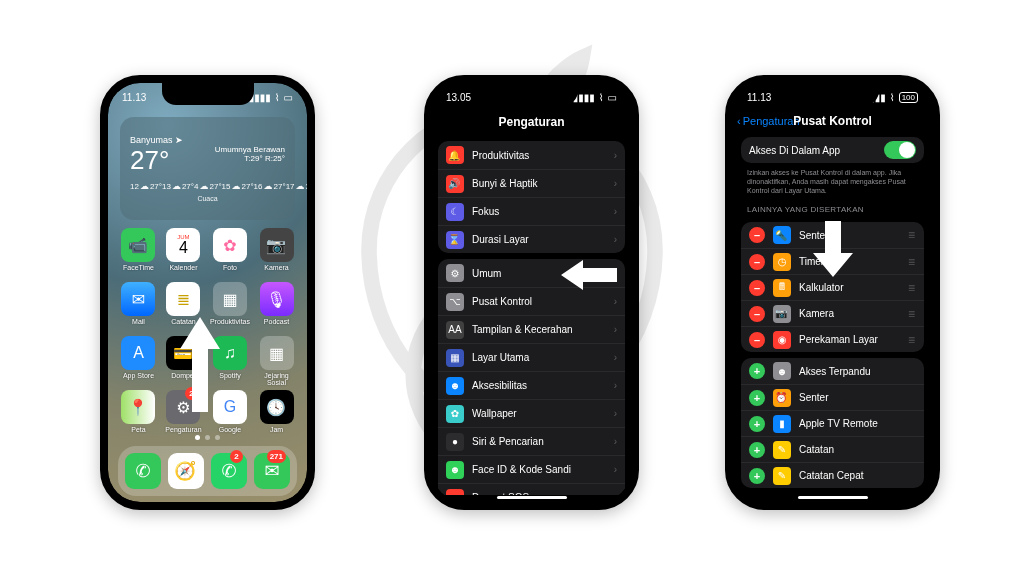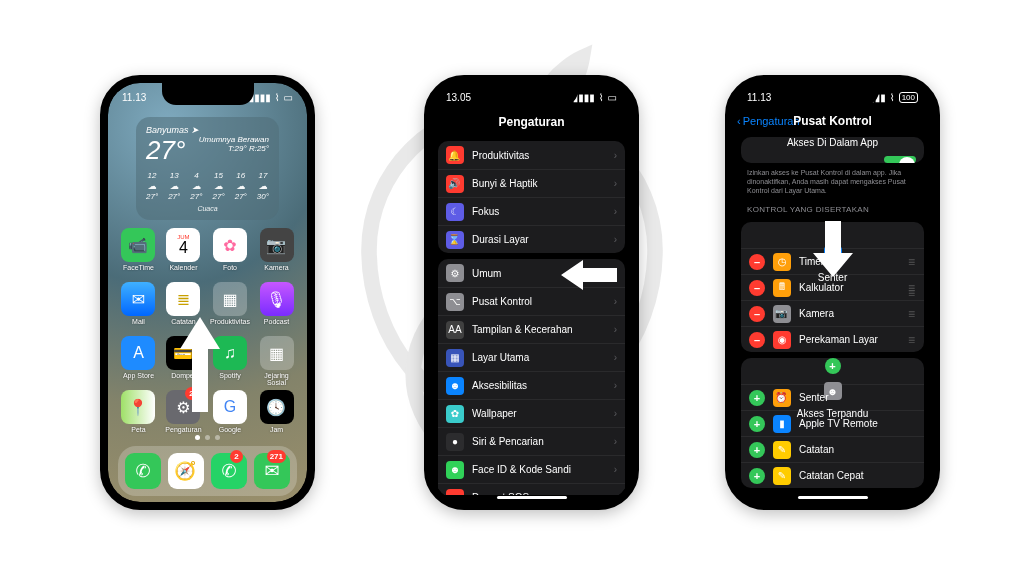--- a/index.html
+++ b/index.html
@@ -39,29 +39,29 @@
   }
   .statusbar .sig { display:flex; gap:4px; align-items:center; }
   .statusbar .sig span { display:inline-block; }
 
   
   .p1 { top:75px; left:100px; }
   .p1 .screen {
     background:radial-gradient(circle at 30% 10%,#7faabf 0%,#4b6c78 40%,#83836a 70%,#9a8f6b 100%);
   }
   .weather {
-    margin:6px 28px 0; padding:8px 10px;
+    margin:6px 12px 0; padding:18px 10px;
     background:rgba(80,110,120,.55);
-    border-radius:14px; color:#fff;font-style:italic;
+    border-radius:14px; color:#fff;
   }
   .weather .l1 { display:flex; justify-content:space-between; font-size:9px; }
   .weather .temp { font-size:26px; font-weight:300; line-height:1; margin:2px 0 4px; }
   .weather .desc { font-size:8px; text-align:right; line-height:1.15;}
   .weather .forecast { display:flex; justify-content:space-between; margin-top:4px; font-size:8px; opacity:.95;}
-  .weather .forecast .c { display:flex; flex-direction:column; align-items:center; gap:1px; }
+  .weather .forecast .c { display:flex; flex-direction:row; align-items:center; gap:1px; }
   .weather .fc-ic { font-size:9px;}
   .weather .cap { text-align:center; font-size:7px; margin-top:4px; opacity:.9;}
   .grid {
     display:grid; grid-template-columns:repeat(4,1fr);
     column-gap:8px; row-gap:4px; padding:8px 12px 0; color:#fff;
   }
   .app { display:flex; flex-direction:column; align-items:center; font-size:7px; text-align:center; position:relative;}
   .app .tile { width:34px; height:34px; border-radius:8px; display:flex; align-items:center; justify-content:center; font-size:16px; color:#fff; margin-bottom:2px; }
   .app .lbl { text-shadow:0 0 2px rgba(0,0,0,.6); line-height:1.05; height:14px; }
   .badge { position:absolute; top:-3px; right:4px; min-width:13px; height:13px; padding:0 3px; border-radius:7px; background:#ff3b30; color:#fff; font-size:8px; font-weight:600; display:flex; align-items:center; justify-content:center;}
@@ -92,21 +92,21 @@
   .arrow-left{ position:absolute; top:177px; right:14px; width:56px; height:30px; pointer-events:none;}
 
   
   .p3 { top:75px; left:725px; }
   .p3 .screen { background:#000; }
   .nav2 { display:flex; align-items:center; gap:4px; padding:4px 8px 4px 4px; font-size:12px; position:relative; z-index:40;}
   .nav2 .back { color:#0a84ff; display:flex; align-items:center; gap:2px; font-size:11px;}
   .nav2 .title { position:absolute; left:0; right:0; text-align:center; color:#fff; font-weight:600; pointer-events:none;}
   .cgroup { background:#1c1c1e; border-radius:10px; margin:6px 8px; overflow:hidden;}
   .crow { display:flex; align-items:center; height:26px; padding:0 8px; border-top:1px solid #2a2a2c; font-size:10px; color:#fff; gap:8px;}
-  .crow:first-child{ border-top:none;flex-direction:column;}
+  .crow:first-child{ border-top:none;}
   .note { font-size:7px; color:#8e8e93; padding:0 14px 4px; line-height:1.25;}
   .sectlbl{ font-size:8px; color:#8e8e93; padding:6px 14px 2px; letter-spacing:.3px;}
   .toggle{ margin-left:auto; width:32px; height:18px; border-radius:10px; background:#34c759; position:relative;}
   .toggle::after{ content:""; position:absolute; right:1px; top:1px; width:16px; height:16px; border-radius:50%; background:#fff;}
   .circ{ width:16px;height:16px;border-radius:50%;display:flex;align-items:center;justify-content:center;color:#fff;font-size:11px;font-weight:700;flex-shrink:0;}
   .circ.rm{ background:#ff3b30;} .circ.ad{ background:#34c759;}
   .cic{ width:18px;height:18px;border-radius:4px;display:flex;align-items:center;justify-content:center;font-size:10px;color:#fff;flex-shrink:0;}
   .grip{ margin-left:auto; color:#555; letter-spacing:1px; font-size:12px; line-height:4px;}
   .arrow-down{ position:absolute; top:138px; left:50%; transform:translateX(-50%); width:40px; height:56px; pointer-events:none;}
 
@@ -385,21 +385,21 @@
     </div>
 
     <div class="cgroup">
       <div class="crow">
         <span>Akses Di Dalam App</span>
         <span class="toggle"></span>
       </div>
     </div>
     <div class="note">Izinkan akses ke Pusat Kontrol di dalam app. Jika dinonaktifkan, Anda masih dapat mengakses Pusat Kontrol dari Layar Utama.</div>
 
-    <div class="sectlbl">KONTROL YANG DISERTAKAN</div>
+    <div class="sectlbl">LAINNYA YANG DISERTAKAN</div>
     <div class="cgroup" id="included">
         <div class="crow">
           <span class="circ rm">–</span>
           <span class="cic" style="background:#0a84ff">🔦</span>
   <span>Senter</span>
           <span class="grip">≡</span>
         </div>
         <div class="crow">
           <span class="circ rm">–</span>
           <span class="cic" style="background:#ff9f0a">◷</span>

